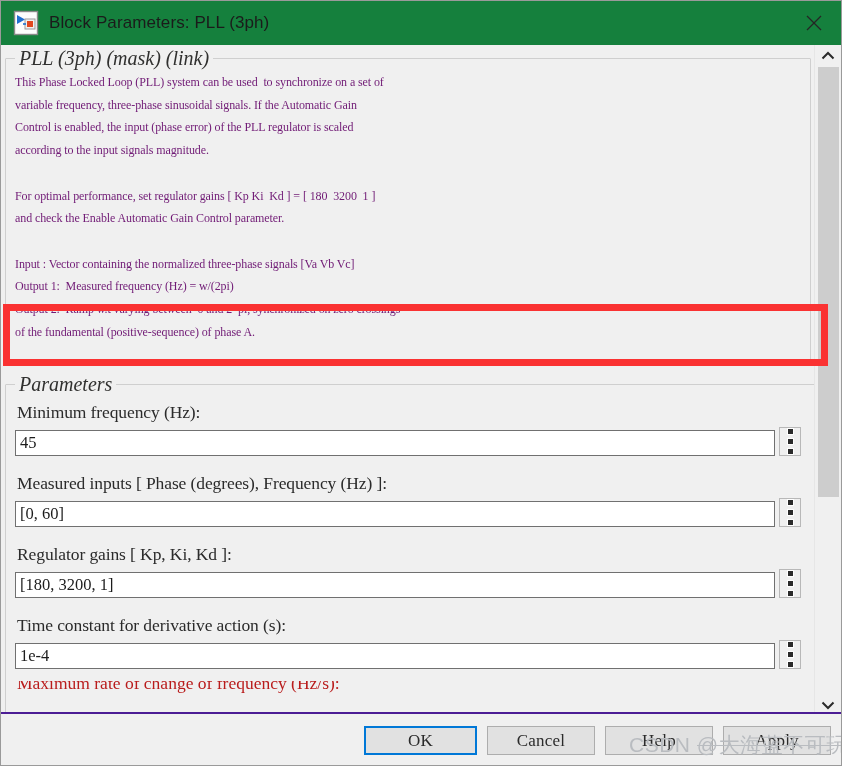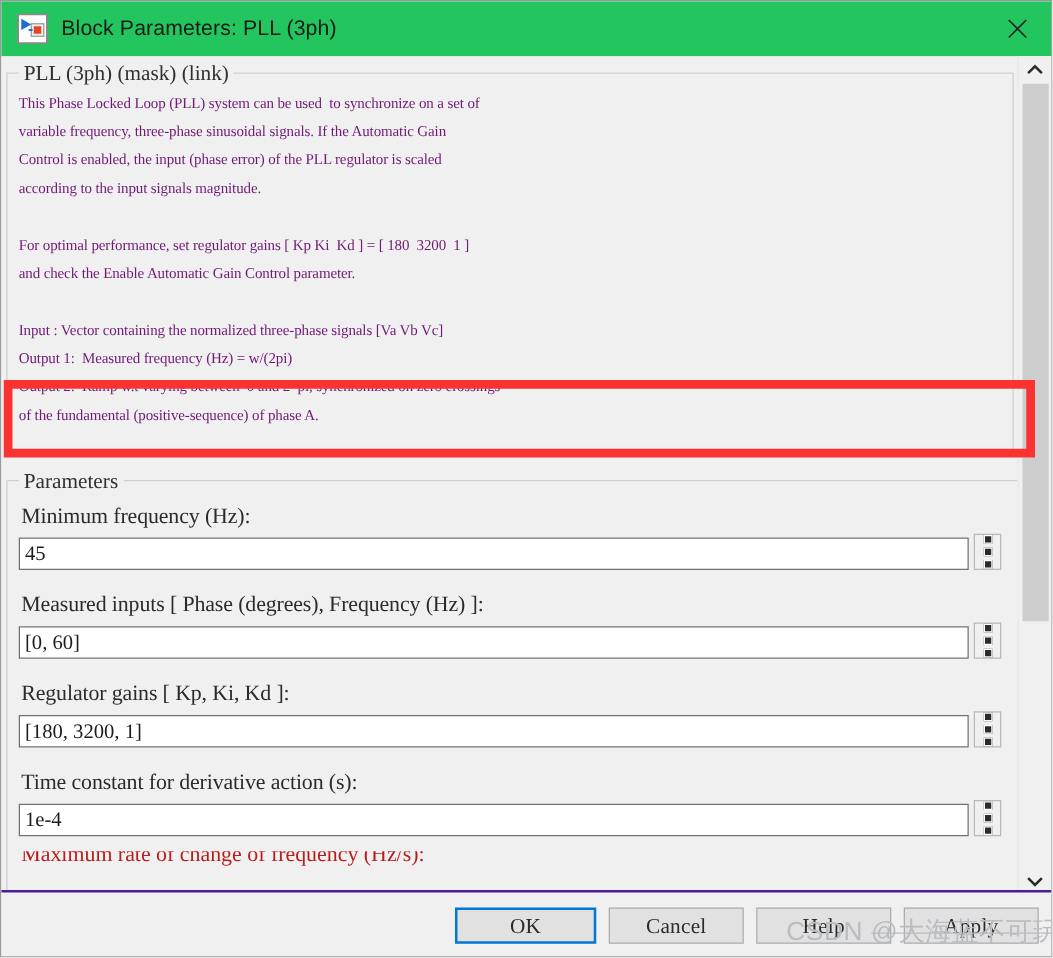--- a/index.html
+++ b/index.html
@@ -23,21 +23,21 @@
     border: 1px solid #9a9a9a;
     overflow: hidden;
   }
 
   
   .titlebar {
     position: absolute;
     top: 0; left: 0;
     width: 842px;
     height: 44px;
-    background: #22c55e;
+    background: #15803d;
     border-bottom: 1px solid #e2e2e2;
     display: flex;
     align-items: center;
   }
   .title-icon {
     margin-left: 12px;
     width: 26px;
     height: 26px;
     flex: 0 0 auto;
     display: block;
@@ -88,25 +88,26 @@
     box-sizing: border-box;
     border: 1px solid #cfcfcf;
     border-radius: 1px;
   }
   .group-legend {
     position: absolute;
     left: 10px;
     top: 0px;
     padding: 0 4px;
     background: #f0f0f0;
-    font-size: 17px;
+    font-size: 20px;
     color: #30302f;
     font-family: "Liberation Serif", "DejaVu Serif", serif;
     white-space: pre;
     line-height: 19px;
+    font-style: italic;
   }
   .desc-body {
     position: absolute;
     left: 10px;
     top: 22px;
     width: 790px;
     font-size: 12px;
     line-height: 22.7px;
     color: #701a75;
     white-space: pre;

